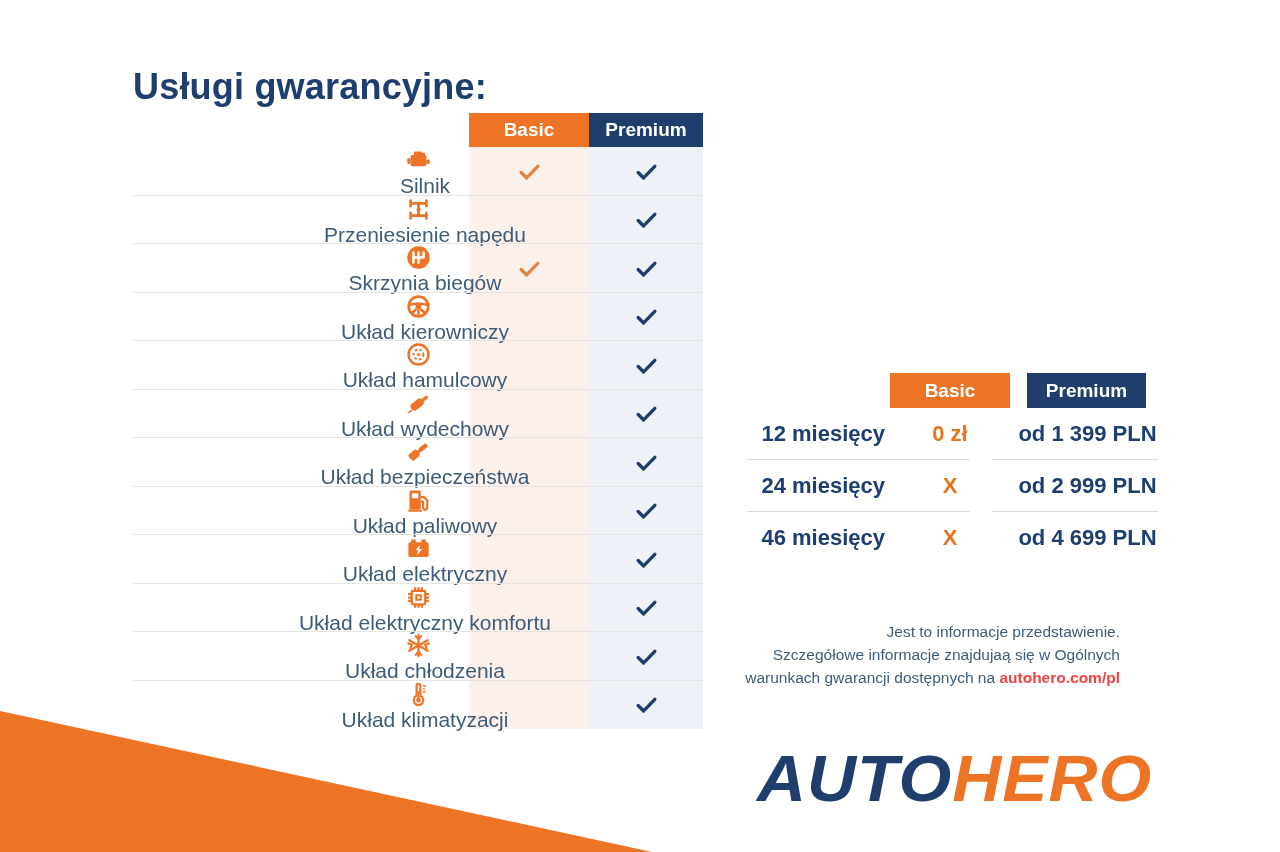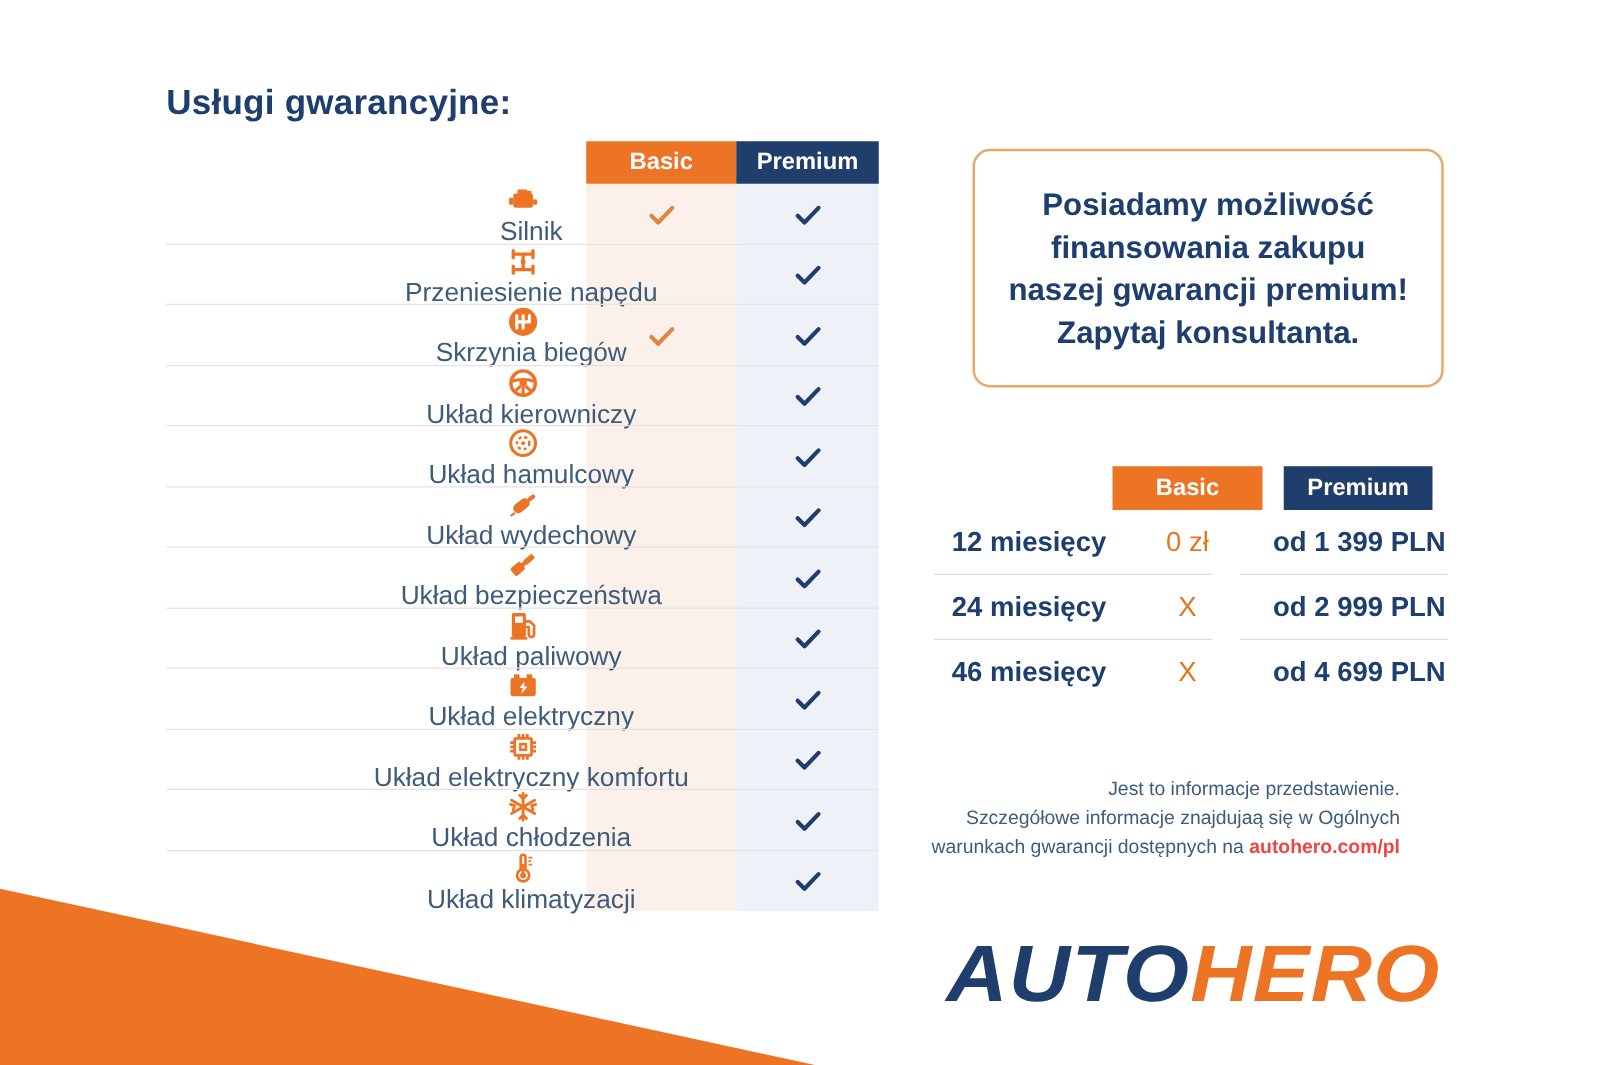--- a/index.html
+++ b/index.html
@@ -3,21 +3,21 @@
 <meta charset="utf-8">
 <style>
   html,body{margin:0;padding:0;background:#ffffff;}
   .stage{
     position:relative;width:1280px;height:852px;overflow:hidden;background:#ffffff;
     font-family:"Liberation Sans","DejaVu Sans",sans-serif;
   }
   
   .page-title{
     position:absolute;left:133px;top:66px;
-    font-size:28px;font-weight:bold;color:#1D3E6E;letter-spacing:.2px;
+    font-size:36px;font-weight:bold;color:#1D3E6E;letter-spacing:.2px;
   }
   
   .wtable{position:absolute;left:133px;top:113px;width:570px;height:616px;}
   .col-tint{position:absolute;top:34px;height:582px;}
   .tint-basic{left:336px;width:120px;background:#FBF1EA;}
   .tint-premium{left:456px;width:114px;background:#EEF2F8;}
   .whead{
     position:absolute;top:0;height:34px;display:flex;align-items:center;justify-content:center;
     color:#fff;font-weight:bold;font-size:19px;
   }
@@ -57,21 +57,21 @@
     content:"";position:absolute;left:247px;width:166px;bottom:0;height:1px;background:#DFDDDB;
   }
   .pperiod{
     position:absolute;left:0;width:140px;top:0;height:100%;
     display:flex;align-items:center;justify-content:flex-end;
     font-size:22px;font-weight:bold;color:#1D3E6E;
   }
   .pbasic{
     position:absolute;left:145px;width:120px;top:0;height:100%;
     display:flex;align-items:center;justify-content:center;
-    font-size:22px;font-weight:normal;color:#E2771D;
+    font-size:22px;font-weight:bold;color:#E2771D;
   }
   .ppremium{
     position:absolute;left:270px;width:145px;top:0;height:100%;
     display:flex;align-items:center;justify-content:center;
     font-size:22px;font-weight:bold;color:#1D3E6E;
   }
   
   .disclaimer{
     position:absolute;left:700px;top:620px;width:420px;text-align:right;
     font-size:15.5px;color:#3E5C7A;line-height:23px;
@@ -308,26 +308,20 @@
           <span class="wcell basic"></span>
           <span class="wcell premium">
             <svg width="25" height="25" viewBox="0 0 24 24" fill="none" stroke="#1F3E6B" stroke-width="3.2" stroke-linecap="round" stroke-linejoin="round">
               <path d="M4 13l5.2 5.2L20 7"></path>
             </svg>
           </span>
         </div>
       </div>
   </div>
 
-  <div class="finbox" id="finbox">
-      <div class="finline">Posiadamy możliwość</div>
-      <div class="finline">finansowania zakupu</div>
-      <div class="finline">naszej gwarancji premium!</div>
-      <div class="finline">Zapytaj konsultanta.</div>
-    </div>
 
   <div class="ptable">
     <div class="phead phead-basic">Basic</div>
     <div class="phead phead-premium">Premium</div>
     <div class="prows" id="prows">
         <div class="prow">
           <div class="pperiod">12 miesięcy</div>
           <div class="pbasic">0 zł</div>
           <div class="ppremium">od 1 399 PLN</div>
         </div>

